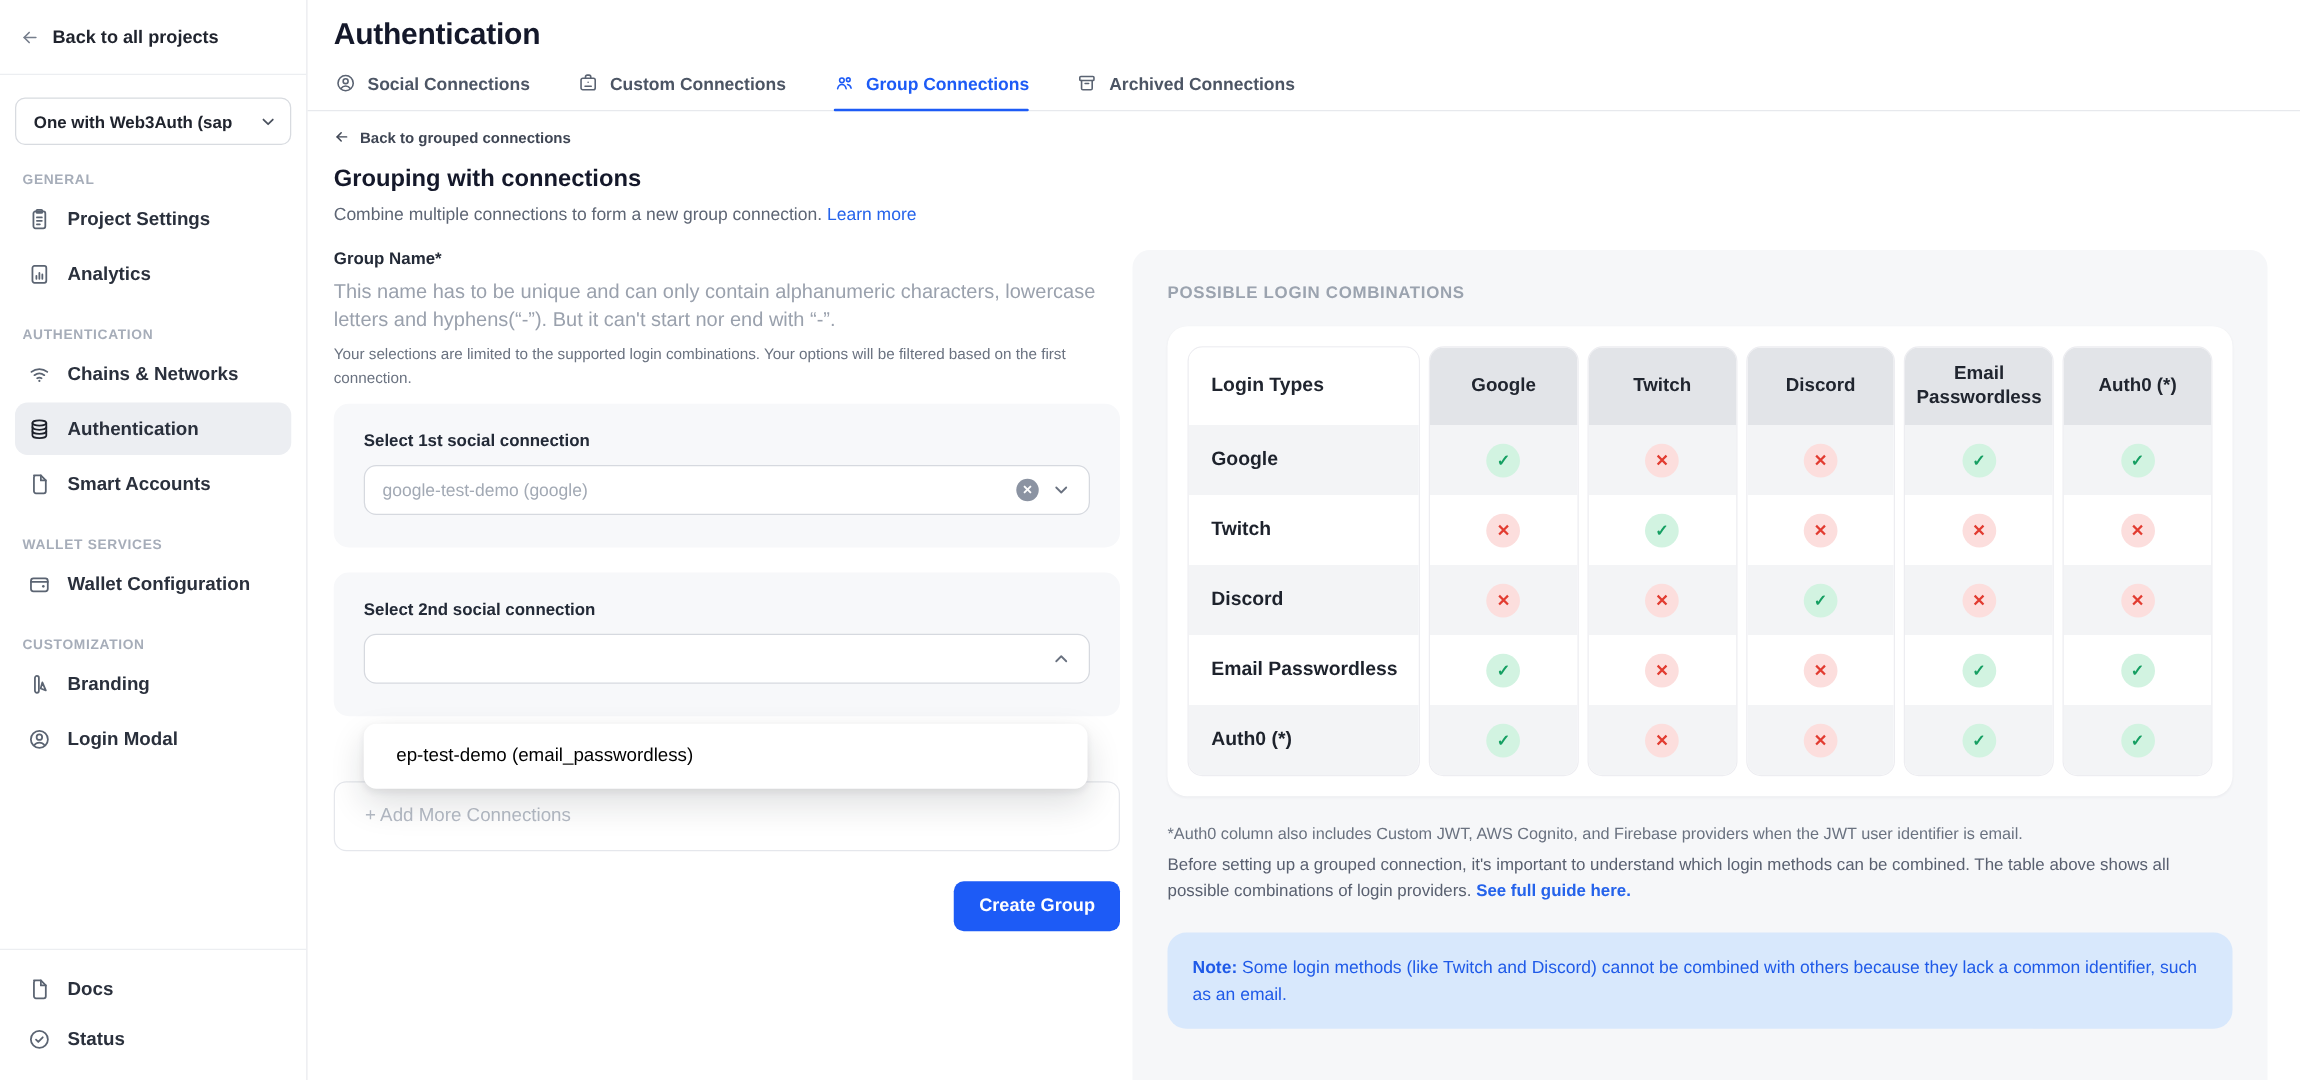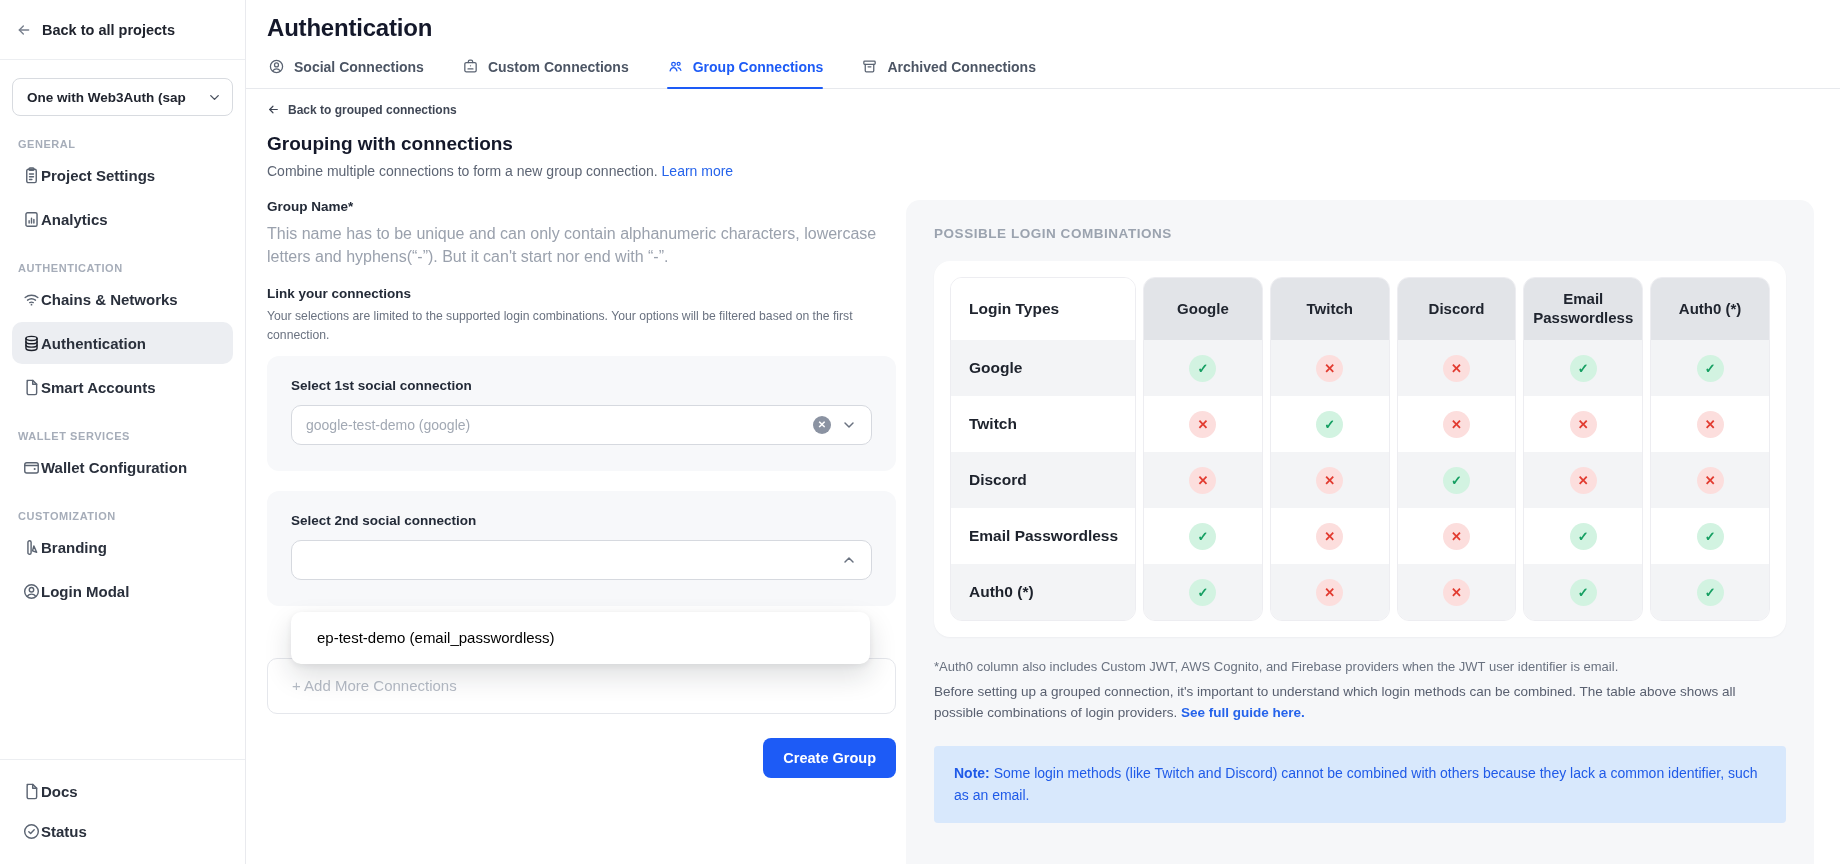--- a/index.html
+++ b/index.html
@@ -9,21 +9,21 @@
 
   
   .sidebar { width:246px; flex:none; border-right:1px solid #e9eaee; display:flex; flex-direction:column; background:#fff; }
   .back-row { display:flex; align-items:center; gap:10px; padding:0 16px; height:60px; border-bottom:1px solid #eceef1; font-size:14.5px; font-weight:700; color:#20242e; cursor:pointer; }
   .back-row .icn { width:16px; height:16px; color:#767e8c; }
   .project-select { margin:18px 12px 0; height:38px; border:1px solid #d8dbe0; border-radius:8px; background:#fff; display:flex; align-items:center; gap:0; padding:0 10px 0 14px; font-size:13.5px; font-weight:600; color:#20242e; cursor:pointer; font-family:inherit; width:calc(100% - 24px); }
   .project-select .txt { flex:1; overflow:hidden; white-space:nowrap; text-align:left; }
   .project-select .icn { width:15px; height:15px; color:#4a515e; flex:none; }
   .side-nav { padding:0 12px; }
   .sec-label { margin:22px 6px 4px; font-size:11px; font-weight:700; letter-spacing:.05em; color:#a6adb9; }
-  .side-item { display:flex; align-items:center; height:42px; padding:0 10px; border-radius:10px; font-size:15px; font-weight:600; color:#2a303c; cursor:pointer; margin-top:2px; }
+  .side-item { display:flex; align-items:center; gap:13px; height:42px; padding:0 10px; border-radius:10px; font-size:15px; font-weight:600; color:#2a303c; cursor:pointer; margin-top:2px; }
   .side-item .icn { width:19px; height:19px; color:#5b6472; flex:none; }
   .side-item.active { background:#eceef2; }
   .side-item.active .icn { color:#1c202a; }
   .side-footer { margin-top:auto; border-top:1px solid #eceef1; padding:10px 12px 14px; }
   .side-item.foot { height:38px; }
 
   
   .main { flex:1; min-width:0; }
   .page-title { margin:14px 0 0 21px; font-size:24px; font-weight:700; color:#14182a; letter-spacing:-.2px; }
   .tabs { display:flex; gap:38px; padding:0 22px; margin-top:16px; border-bottom:1px solid #e7e9ed; }
@@ -75,21 +75,21 @@
   .col.first .cell { justify-content:flex-start; padding-left:18px; }
   .col.first .cell.head { background:#fff; font-size:15.5px; }
   .cell.stripe { background:var(--stripe,#f3f4f6); }
   .cell.label { font-size:15.5px; font-weight:600; color:#1d222c; }
   .badge { width:27px; height:27px; border-radius:50%; display:flex; align-items:center; justify-content:center; font-size:13px; font-weight:700; }
   .badge.yes { background:var(--success_bg,#d2f3e1); color:var(--success,#159f62); }
   .badge.no  { background:var(--danger_bg,#fcdedd); color:var(--danger,#e23b30); }
   .footnote { margin-top:22px; font-size:13px; color:#6a7280; }
   .para { margin-top:8px; font-size:13.5px; line-height:1.55; color:#596070; }
   .para a { color:var(--link,#2563eb); font-weight:600; text-decoration:none; cursor:pointer; }
-  .note { margin-top:22px; background:var(--note_bg,#d8e8fc); border-radius:4px; padding:17px 20px; font-size:14px; line-height:1.55; color:var(--note_text,#1f5ae8); }
+  .note { margin-top:22px; background:var(--note_bg,#d8e8fc); border-radius:15px; padding:17px 20px; font-size:14px; line-height:1.55; color:var(--note_text,#1f5ae8); }
   .note b { font-weight:700; }
 </style>
 </head>
 <body>
 
 <div class="app">
 
   <aside class="sidebar">
     <div class="back-row">
       <span class="icn">
@@ -276,21 +276,20 @@
 
         <h2 class="h2">Grouping with connections</h2>
         <p class="subtitle">
           <span>Combine multiple connections to form a new group connection.</span>
           <a>Learn more</a>
         </p>
 
         <label class="fld-label">Group Name*</label>
         <p class="helper">This name has to be unique and can only contain alphanumeric characters, lowercase letters and hyphens(“-”). But it can't start nor end with “-”.</p>
 
-        <h3 class="h3">Link your connections</h3>
         <p class="desc">Your selections are limited to the supported login combinations. Your options will be filtered based on the first connection.</p>
 
         <div class="sel-card">
           <div class="sel-label">Select 1st social connection</div>
           <div class="select">
             <span class="sel-val">google-test-demo (google)</span>
             <span class="clear-circle">✕</span>
             <span class="icn chev">
               <svg viewBox="0 0 24 24" fill="none" stroke="currentColor" stroke-width="2.2" stroke-linecap="round" stroke-linejoin="round">
                   <path d="M6 9l6 6 6-6"></path>

